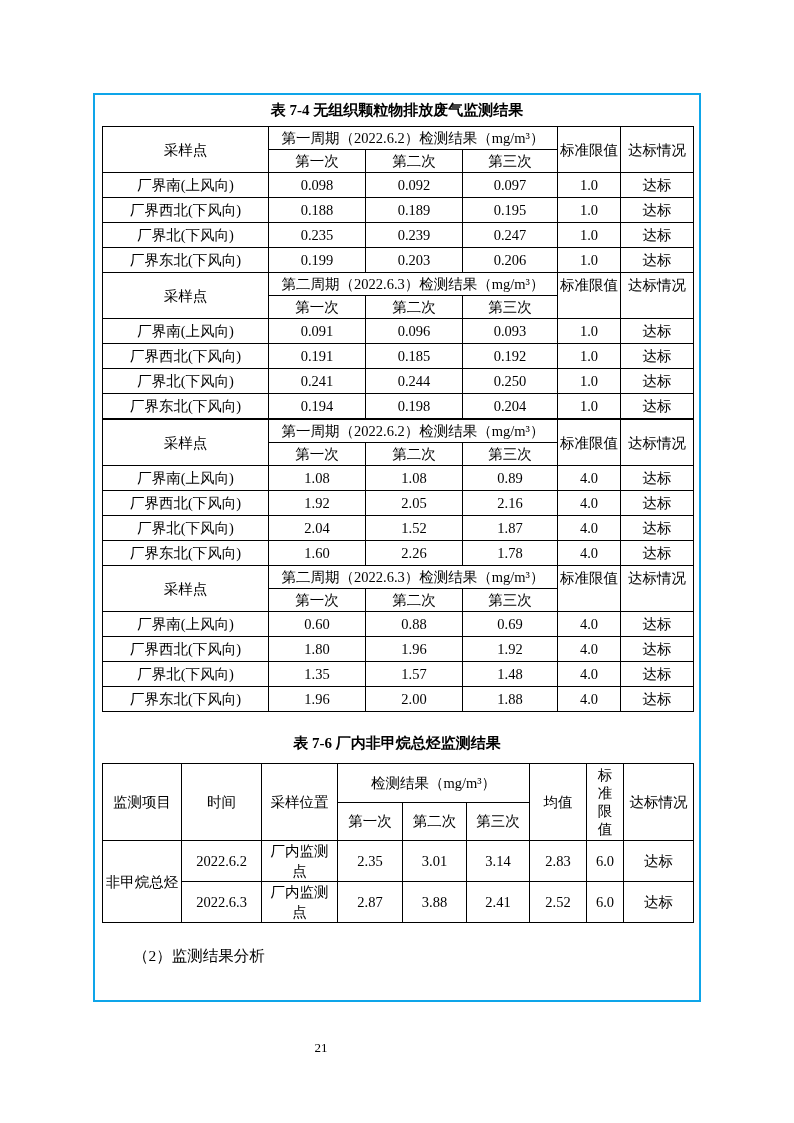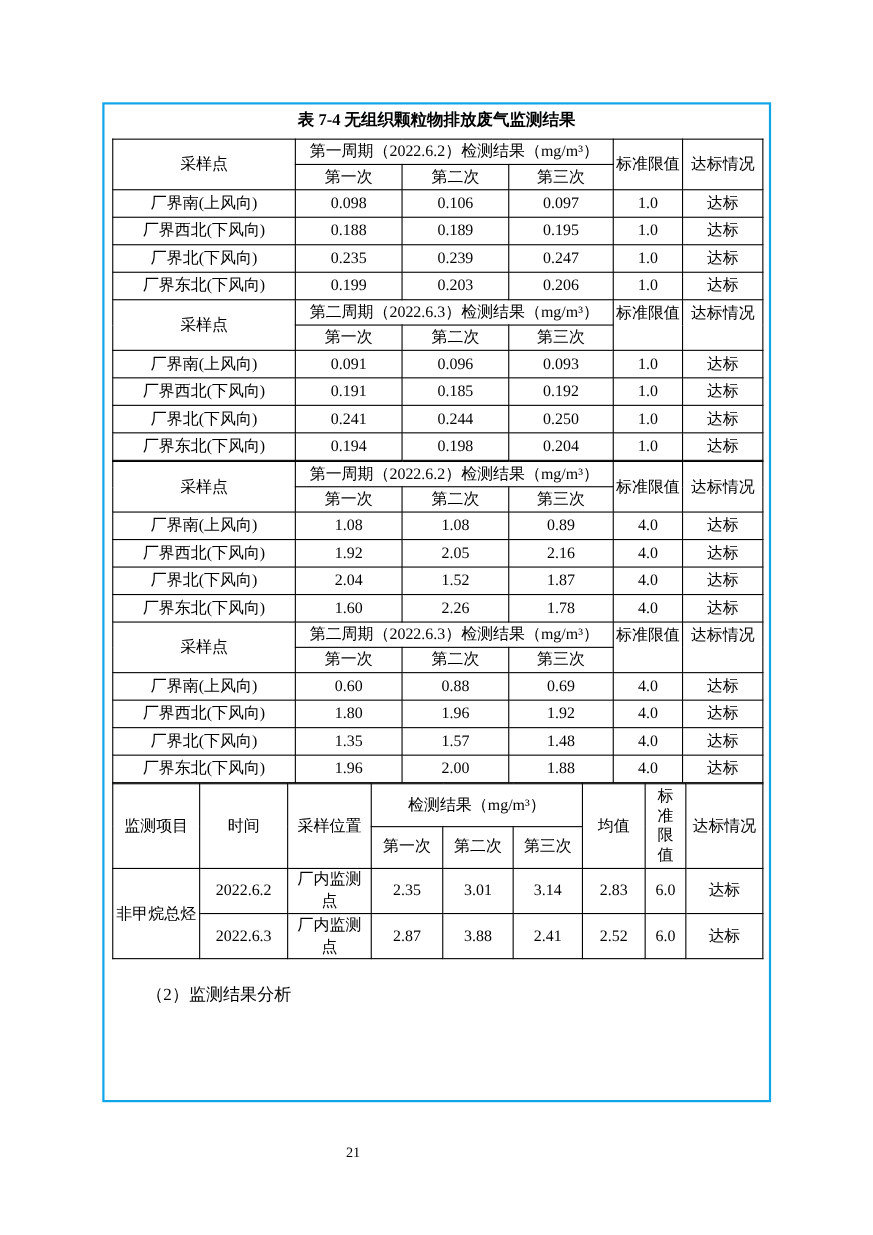--- a/index.html
+++ b/index.html
@@ -88,21 +88,21 @@
         <td rowspan="2">达标情况</td>
       </tr>
       <tr class="hrow">
         <td>第一次</td>
         <td>第二次</td>
         <td>第三次</td>
       </tr>
       <tr class="drow">
         <td>厂界南(上风向)</td>
         <td>0.098</td>
-        <td>0.106</td>
+        <td>0.092</td>
         <td>0.097</td>
         <td>1.0</td>
         <td>达标</td>
       </tr>
       <tr class="drow">
         <td>厂界西北(下风向)</td>
         <td>0.188</td>
         <td>0.189</td>
         <td>0.195</td>
         <td>1.0</td>
@@ -263,20 +263,21 @@
         <td>厂界东北(下风向)</td>
         <td>1.96</td>
         <td>2.00</td>
         <td>1.88</td>
         <td>4.0</td>
         <td>达标</td>
       </tr>
     </tbody>
   </table>
 
+  <div class="table-title title-76">表 7-6 厂内非甲烷总烃监测结果</div>
 
   <table class="mtable t76">
     <colgroup>
       <col style="width:79px">
         <col style="width:80px">
         <col style="width:76px">
       <col style="width:65px">
         <col style="width:64px">
         <col style="width:63px">
       <col style="width:57px">

